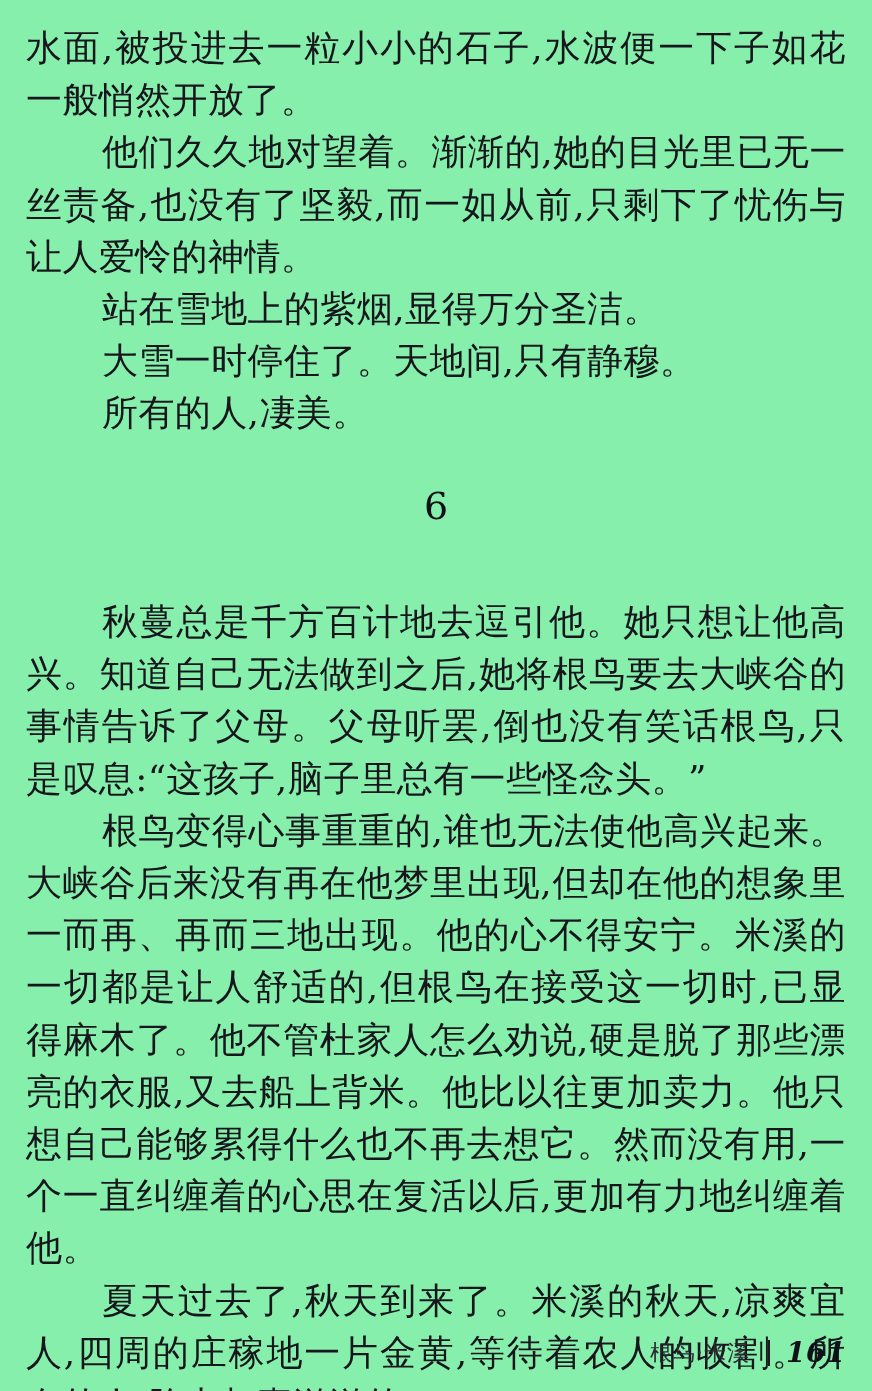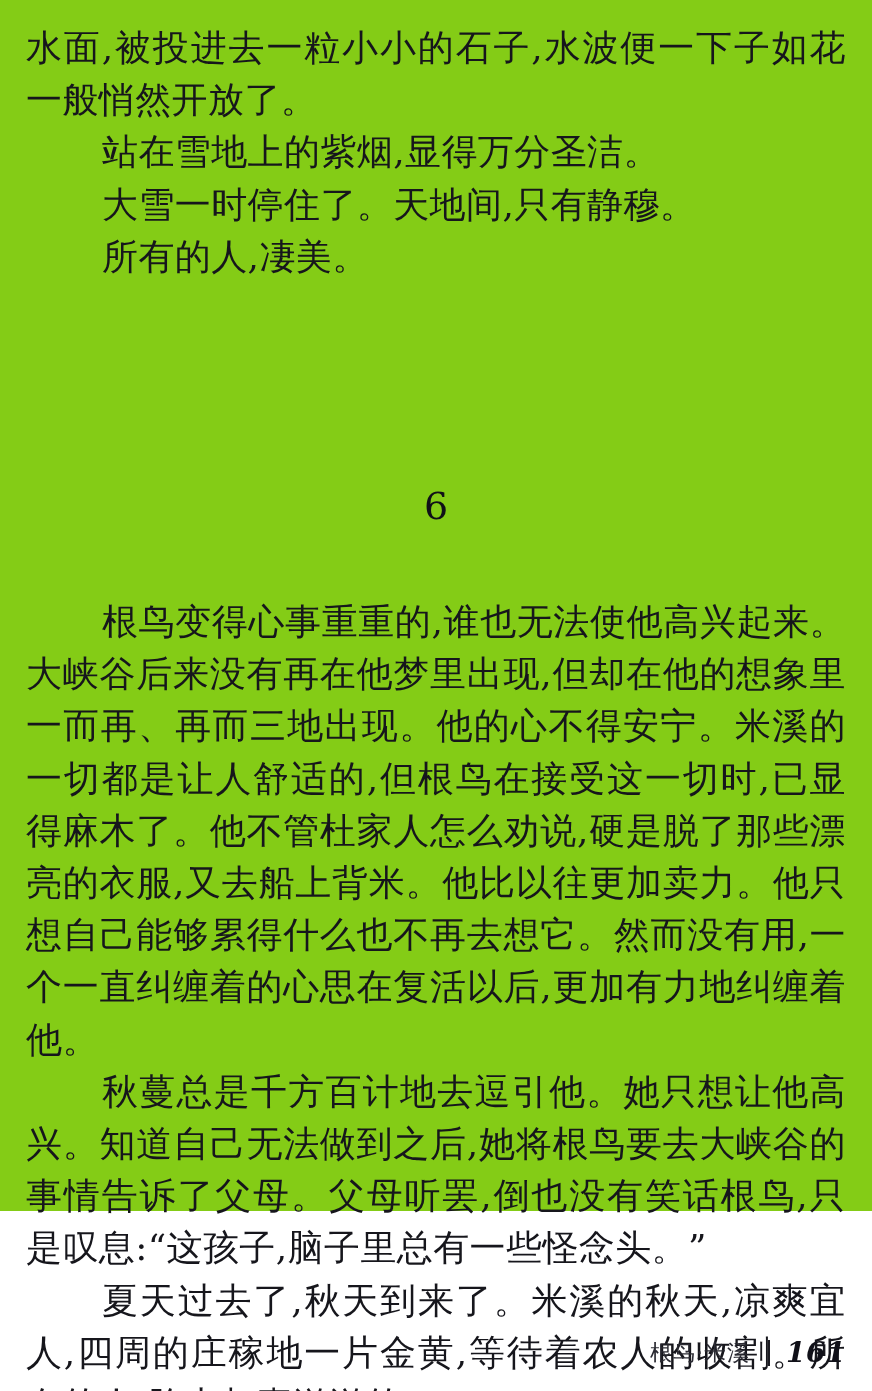--- a/index.html
+++ b/index.html
@@ -12,22 +12,22 @@
     height: 1391px;
     position: relative;
     overflow: hidden;
     font-family: "DejaVu Serif", serif;
   }
 
   .page {
     position: absolute;
     inset: 0;
     width: 872px;
-    height: 1211px;
-    background: #84cc16;
+    height: 1391px;
+    background: #86efac;
   }
 
   .text-column {
     position: absolute;
     left: 26px;
     top: 22px;
     width: 820px;
   }
 
   .para {
@@ -101,32 +101,33 @@
     letter-spacing: 0.5px;
   }
 </style>
 </head>
 <body>
 
 <div class="page">
 
   <div class="text-column">
     <p class="para">水面,被投进去一粒小小的石子,水波便一下子如花一般悄然开放了。</p>
+    <p class="para indent">他们久久地对望着。渐渐的,她的目光里已无一丝责备,也没有了坚毅,而一如从前,只剩下了忧伤与让人爱怜的神情。</p>
     <p class="para indent">站在雪地上的紫烟,显得万分圣洁。</p>
     <p class="para indent">大雪一时停住了。天地间,只有静穆。</p>
     <p class="para indent">所有的人,凄美。</p>
   </div>
 
   <div class="section-break">
     <span class="num">6</span>
   </div>
 
   <div class="body-block">
+    <p class="para indent">秋蔓总是千方百计地去逗引他。她只想让他高兴。知道自己无法做到之后,她将根鸟要去大峡谷的事情告诉了父母。父母听罢,倒也没有笑话根鸟,只是叹息:“这孩子,脑子里总有一些怪念头。”</p>
     <p class="para indent">根鸟变得心事重重的,谁也无法使他高兴起来。大峡谷后来没有再在他梦里出现,但却在他的想象里一而再、再而三地出现。他的心不得安宁。米溪的一切都是让人舒适的,但根鸟在接受这一切时,已显得麻木了。他不管杜家人怎么劝说,硬是脱了那些漂亮的衣服,又去船上背米。他比以往更加卖力。他只想自己能够累得什么也不再去想它。然而没有用,一个一直纠缠着的心思在复活以后,更加有力地纠缠着他。</p>
-    <p class="para indent">秋蔓总是千方百计地去逗引他。她只想让他高兴。知道自己无法做到之后,她将根鸟要去大峡谷的事情告诉了父母。父母听罢,倒也没有笑话根鸟,只是叹息:“这孩子,脑子里总有一些怪念头。”</p>
     <p class="para indent">夏天过去了,秋天到来了。米溪的秋天,凉爽宜人,四周的庄稼地一片金黄,等待着农人的收割。所有的人,脸上都喜滋滋的。</p>
   </div>
 
   <div class="footer">
     <span class="footer-title">根鸟·米溪</span>
     <span class="footer-rule"></span>
     <span class="footer-pageno">161</span>
   </div>
 
 </div>

